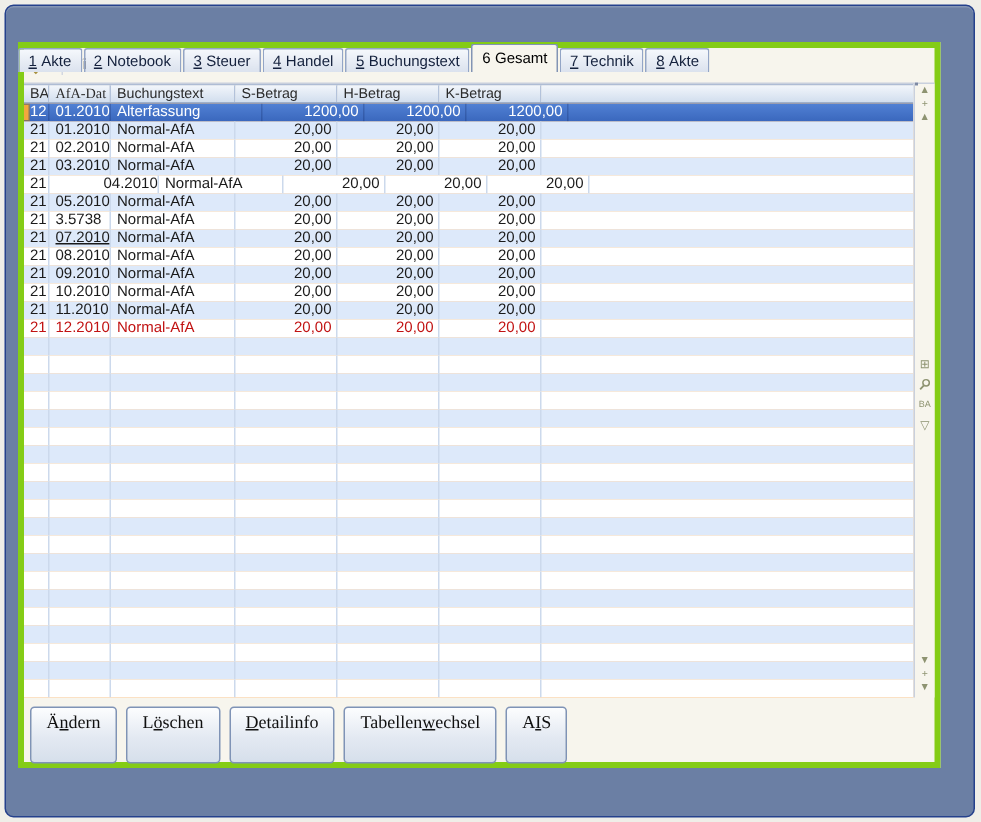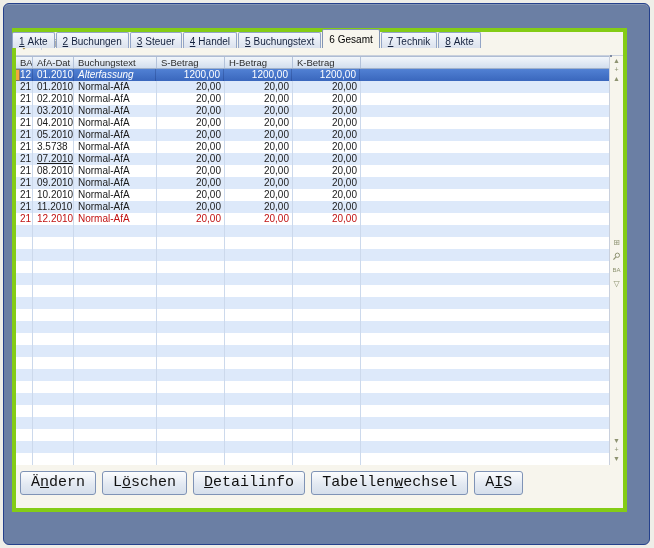--- a/index.html
+++ b/index.html
@@ -91,40 +91,40 @@
   .chooser:before{content:"";position:absolute;left:0;right:0;top:2px;height:1px;background:#9aa6bd;}
   .chooser:after{content:"";position:absolute;left:4px;top:0;bottom:0;width:1px;background:#9aa6bd;}
   .rail-top{position:absolute;top:0;left:0;right:0;}
   .rail-mid{position:absolute;top:180px;left:0;right:0;}
   .rail-mid .rail-btn{line-height:14px;font-size:8px;}
   .rail-mid .ba{font-size:6px;color:#8e9371;}
   .rail-bottom{position:absolute;bottom:2px;left:0;right:0;}
   .rail-search{display:block;margin:2px auto;}
   .buttonbar{display:flex;gap:6px;padding:6px 0 0 4px;}
   .btn{
-    font-family:Liberation Mono, monospace;
-    font-size:15px;color:#101010;padding:2px 10px 3px;
+    font-family:Liberation Serif, serif;
+    font-size:12px;color:#101010;padding:2px 10px 19px;
     background:linear-gradient(#fcfdfe,#e3e9f2 55%,#d6dfeb);
     border:1px solid #7f93b6;border-radius:3px;white-space:nowrap;cursor:default;
   }
   .btn .u{text-decoration:underline;}
 </style>
 </head>
 <body style="--titlebar1: #6f97de; --titlebar2: #3f6cbd; --frame: #6b7fa4; --panel: #f7f5ed; --selected1: #5181d4; --selected2: #3a67bd; --stripe: #dde9fa; --red: #c11212; --caret: #f2a73d;">
 
 <div class="window">
 
   <div class="tabbar">
       <div class="tab">
         <span class="tab-num u">1</span>
         <span>Akte</span>
       </div>
       <div class="tab">
         <span class="tab-num u">2</span>
-        <span>Buchungen</span>
+        <span>Notebook</span>
       </div>
       <div class="tab">
         <span class="tab-num u">3</span>
         <span>Steuer</span>
       </div>
       <div class="tab">
         <span class="tab-num u">4</span>
         <span>Handel</span>
       </div>
       <div class="tab">
@@ -154,32 +154,32 @@
         </svg>
       </span>
       <span class="filter-sep"></span>
       <span class="filter-label">Filter:</span>
     </div>
 
     <div class="table-wrap">
       <div class="table">
         <div class="thead">
             <div class="hcell" style="width: 17px;">BA</div>
-            <div class="hcell" style="width: 41px;">AfA-Dat</div>
+            <div class="hcell" style="width: 41px; font-family: Liberation Serif, serif;">AfA-Dat</div>
             <div class="hcell" style="width: 83px;">Buchungstext</div>
             <div class="hcell" style="width: 68px;">S-Betrag</div>
             <div class="hcell" style="width: 68px;">H-Betrag</div>
             <div class="hcell" style="width: 68px;">K-Betrag</div>
             <div class="hcell fill"></div>
           </div>
         <div class="rows">
             <div class="row selected">
               <div class="cell num" style="width: 17px;">12</div>
               <div class="cell" style="width: 41px;">01.2010</div>
-              <div class="cell" style="width: 82px; font-style: italic;">Alterfassung</div>
+              <div class="cell" style="width: 101px;">Alterfassung</div>
               <div class="cell num" style="width: 68px;">1200,00</div>
               <div class="cell num" style="width: 68px;">1200,00</div>
               <div class="cell num" style="width: 68px;">1200,00</div>
               <div class="cell fill"></div>
               <span class="record-caret"></span>
             </div>
             <div class="row shaded">
               <div class="cell num" style="width: 17px;">21</div>
               <div class="cell" style="width: 41px;">01.2010</div>
               <div class="cell" style="width: 83px;">Normal-AfA</div>
@@ -201,21 +201,21 @@
               <div class="cell num" style="width: 17px;">21</div>
               <div class="cell" style="width: 41px;">03.2010</div>
               <div class="cell" style="width: 83px;">Normal-AfA</div>
               <div class="cell num" style="width: 68px;">20,00</div>
               <div class="cell num" style="width: 68px;">20,00</div>
               <div class="cell num" style="width: 68px;">20,00</div>
               <div class="cell fill"></div>
             </div>
             <div class="row">
               <div class="cell num" style="width: 17px;">21</div>
-              <div class="cell" style="width: 41px;">04.2010</div>
+              <div class="cell" style="width: 41px; margin-left: 32px;">04.2010</div>
               <div class="cell" style="width: 83px;">Normal-AfA</div>
               <div class="cell num" style="width: 68px;">20,00</div>
               <div class="cell num" style="width: 68px;">20,00</div>
               <div class="cell num" style="width: 68px;">20,00</div>
               <div class="cell fill"></div>
             </div>
             <div class="row shaded">
               <div class="cell num" style="width: 17px;">21</div>
               <div class="cell" style="width: 41px;">05.2010</div>
               <div class="cell" style="width: 83px;">Normal-AfA</div>

